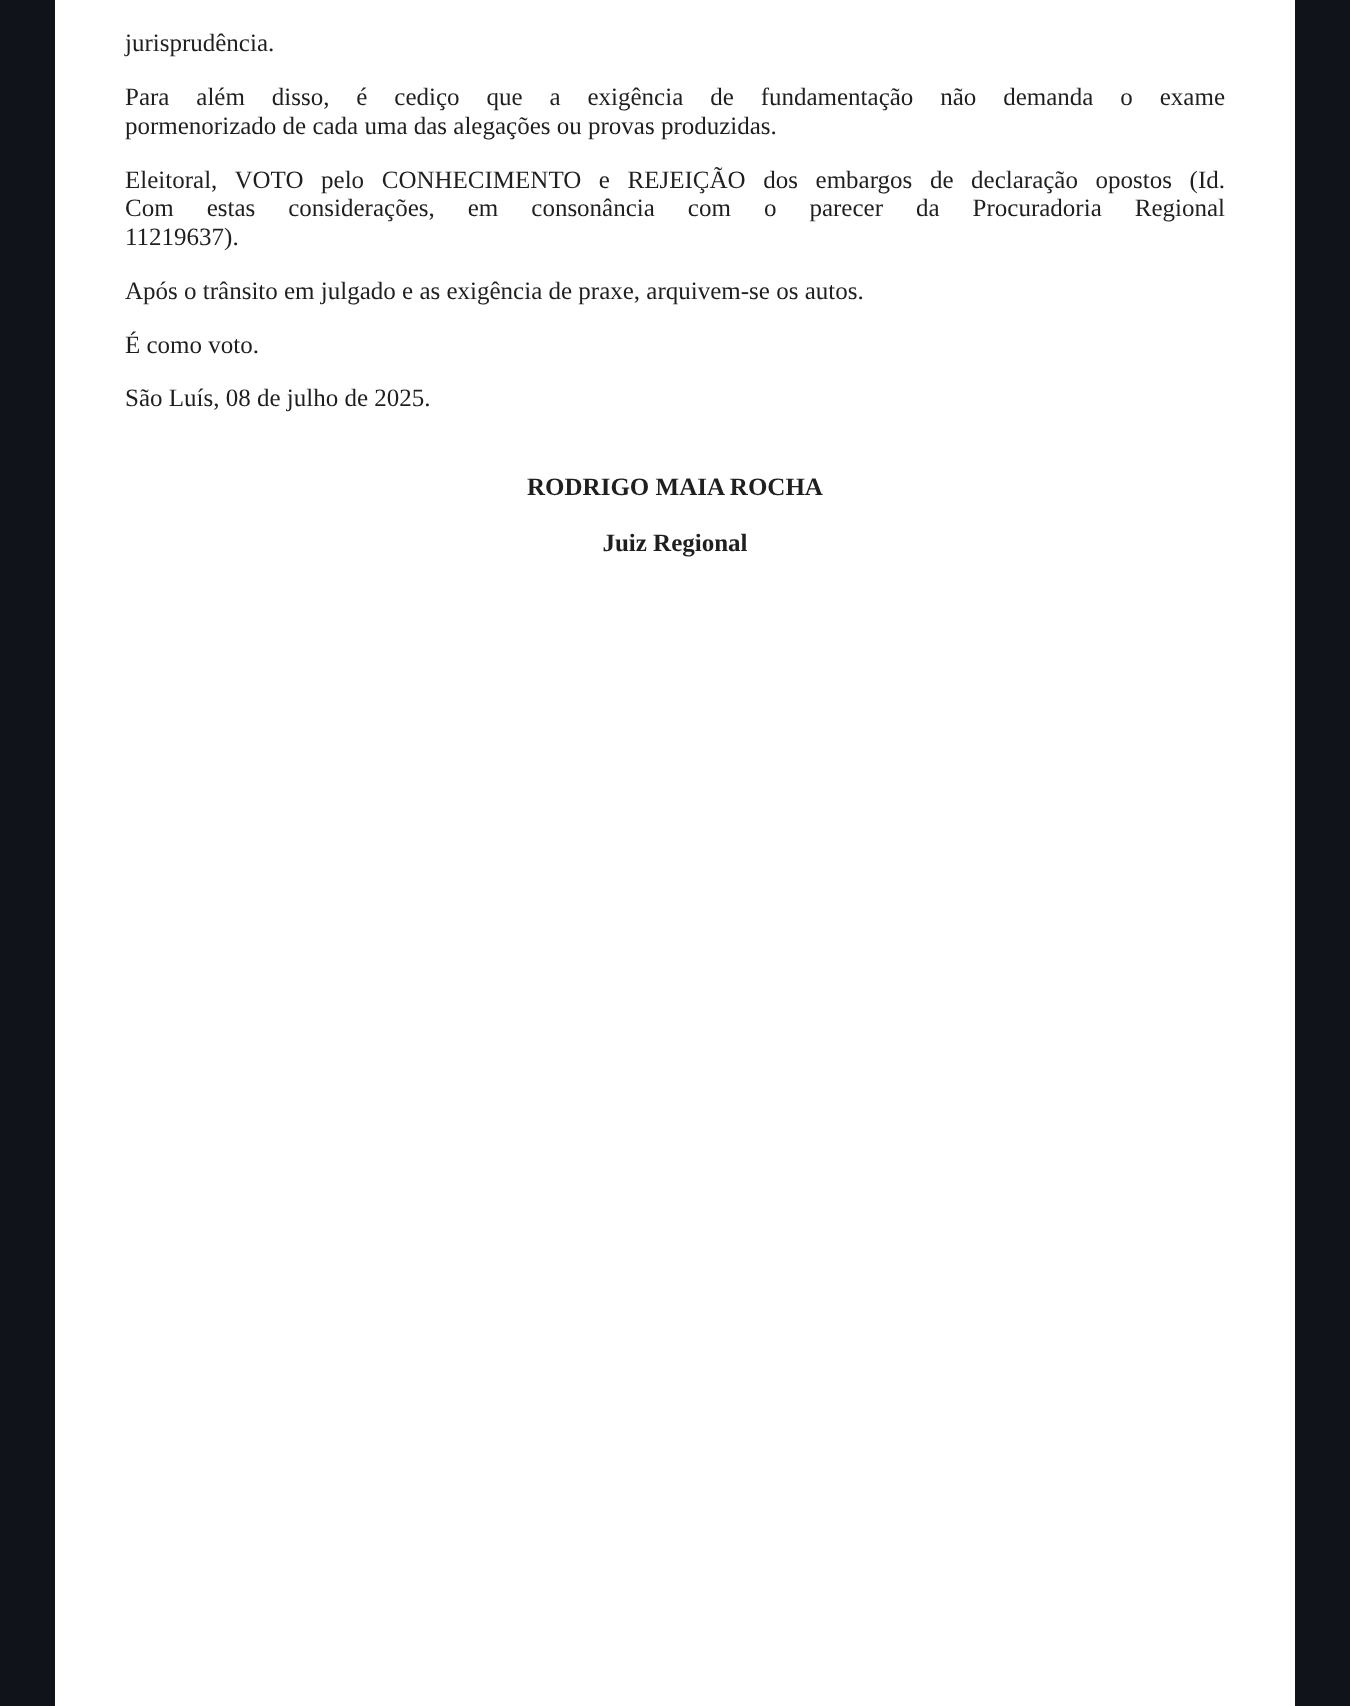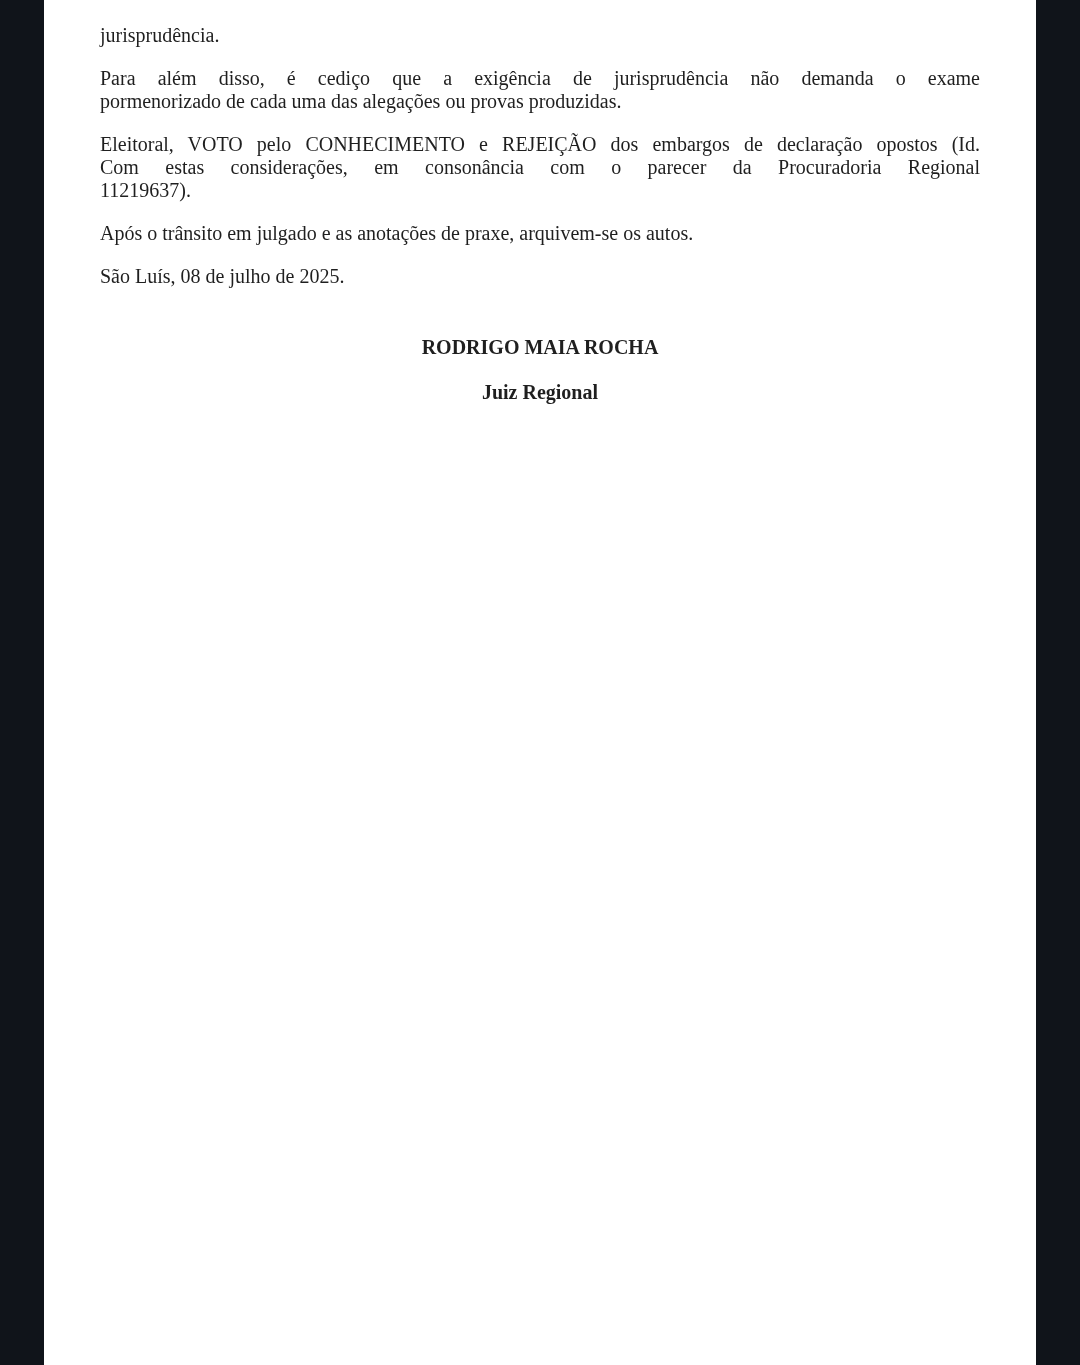--- a/index.html
+++ b/index.html
@@ -70,30 +70,33 @@
 
 <div class="viewport">
   <div class="side-bar left"></div>
 
   <div class="page">
     <div class="content">
       <div class="para">
           <div class="line">jurisprudência.</div>
         </div>
       <div class="para">
-          <div class="line">Para além disso, é cediço que a exigência de jurisprudência não demanda o exame</div>
+          <div class="line">Para além disso, é cediço que a exigência de fundamentação não demanda o exame</div>
           <div class="line">pormenorizado de cada uma das alegações ou provas produzidas.</div>
         </div>
       <div class="para">
           <div class="line">Eleitoral, VOTO pelo CONHECIMENTO e REJEIÇÃO dos embargos de declaração opostos (Id.</div>
           <div class="line">Com estas considerações, em consonância com o parecer da Procuradoria Regional</div>
           <div class="line">11219637).</div>
         </div>
       <div class="para">
-          <div class="line">Após o trânsito em julgado e as anotações de praxe, arquivem-se os autos.</div>
+          <div class="line">Após o trânsito em julgado e as exigência de praxe, arquivem-se os autos.</div>
+        </div>
+      <div class="para">
+          <div class="line">É como voto.</div>
         </div>
       <div class="para">
           <div class="line">São Luís, 08 de julho de 2025.</div>
         </div>
 
       <div class="signature">
         <div class="sig-name">RODRIGO MAIA ROCHA</div>
         <div class="sig-role">Juiz Regional</div>
       </div>
     </div>

